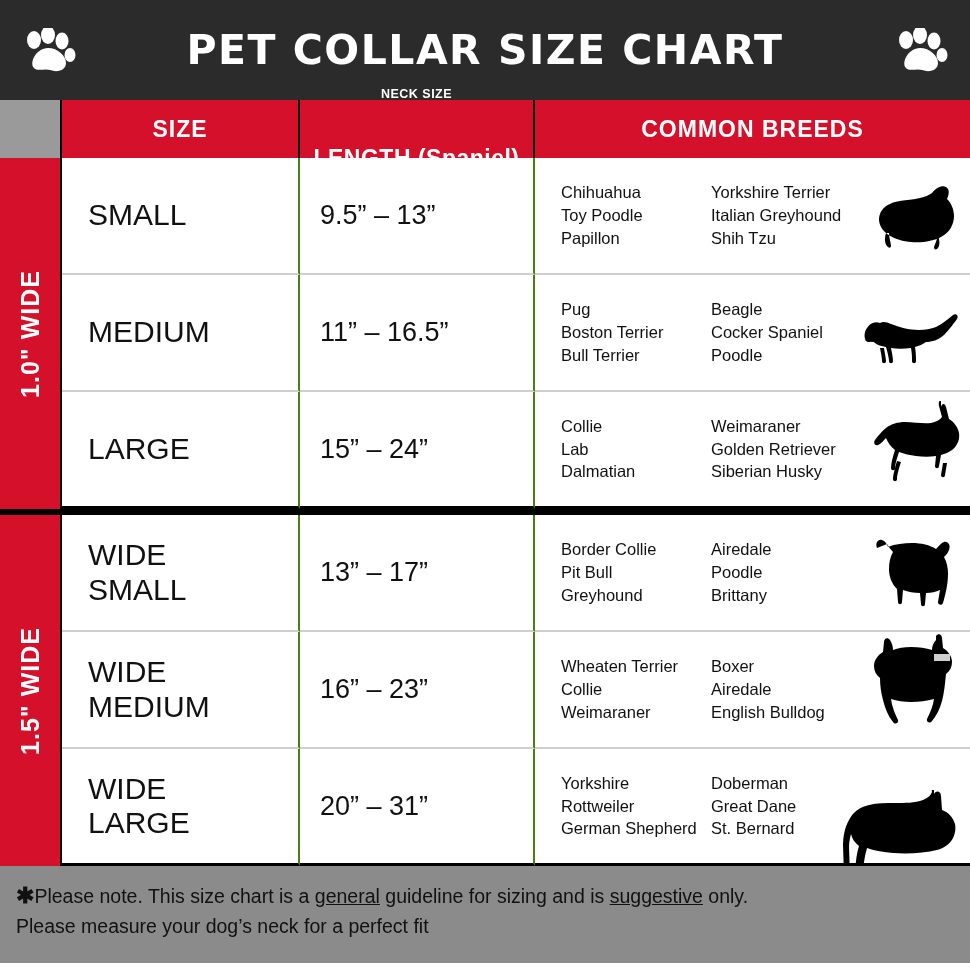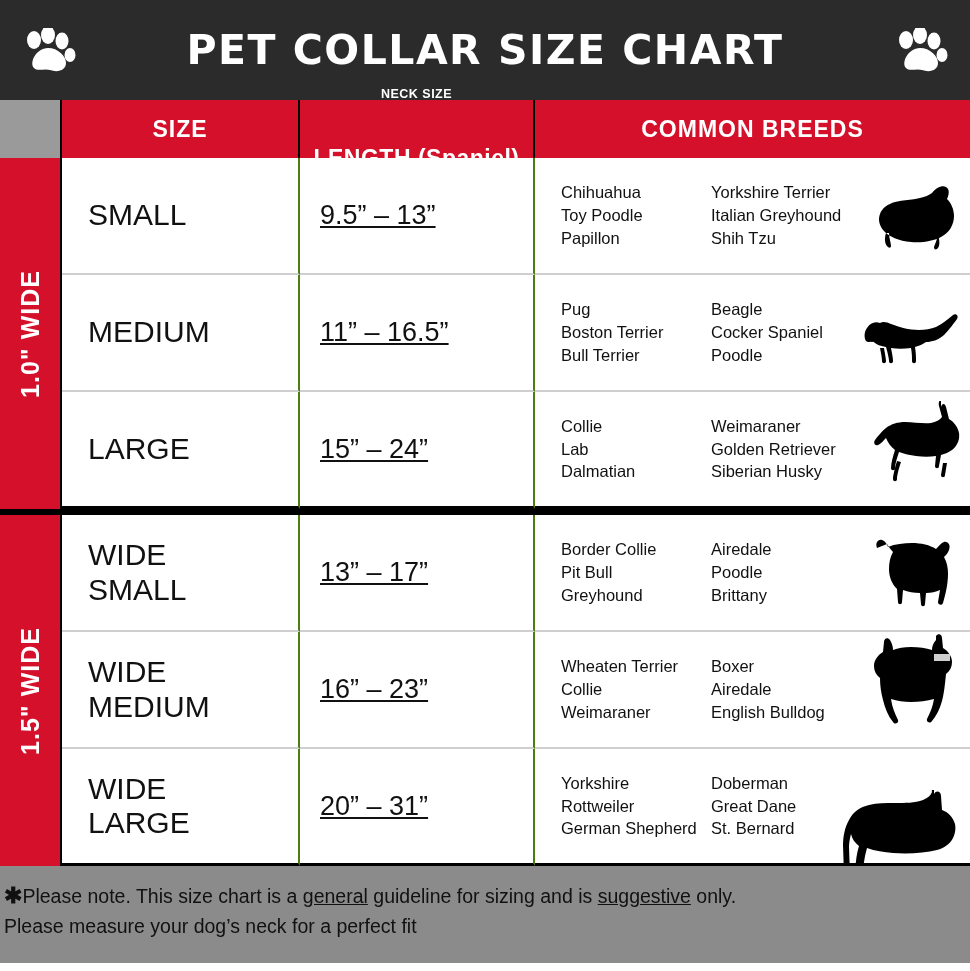--- a/index.html
+++ b/index.html
@@ -115,21 +115,20 @@
     padding-left: 26px;
     font-size: 30px;
     color: #111;
     line-height: 1.15;
     font-family: "Liberation Sans", sans-serif;
   }
   .length-label {
     padding-left: 20px;
     font-size: 27px;
     color: #111;
-    text-decoration: underline;
   }
 
   .breeds-inner {
     display: flex;
     width: 100%;
     padding-left: 26px;
     box-sizing: border-box;
     align-items: center;
   }
   .breed-col {
@@ -175,21 +174,21 @@
     width: 100%;
     box-sizing: border-box;
   }
   .group-rows { flex: 1 1 auto; }
   .group-sep { height: 6px; background: #000; width: 100%; }
 
   
   .footer {
     background: #8b8b8b;
     color: #111;
-    padding: 14px 16px 16px 4px;
+    padding: 14px 16px 16px 16px;
     box-sizing: border-box;
     height: 97px;
     position: relative;
   }
   .footer p {
     margin: 0;
     font-size: 19.5px;
     line-height: 1.45;
     color: #111;
   }

